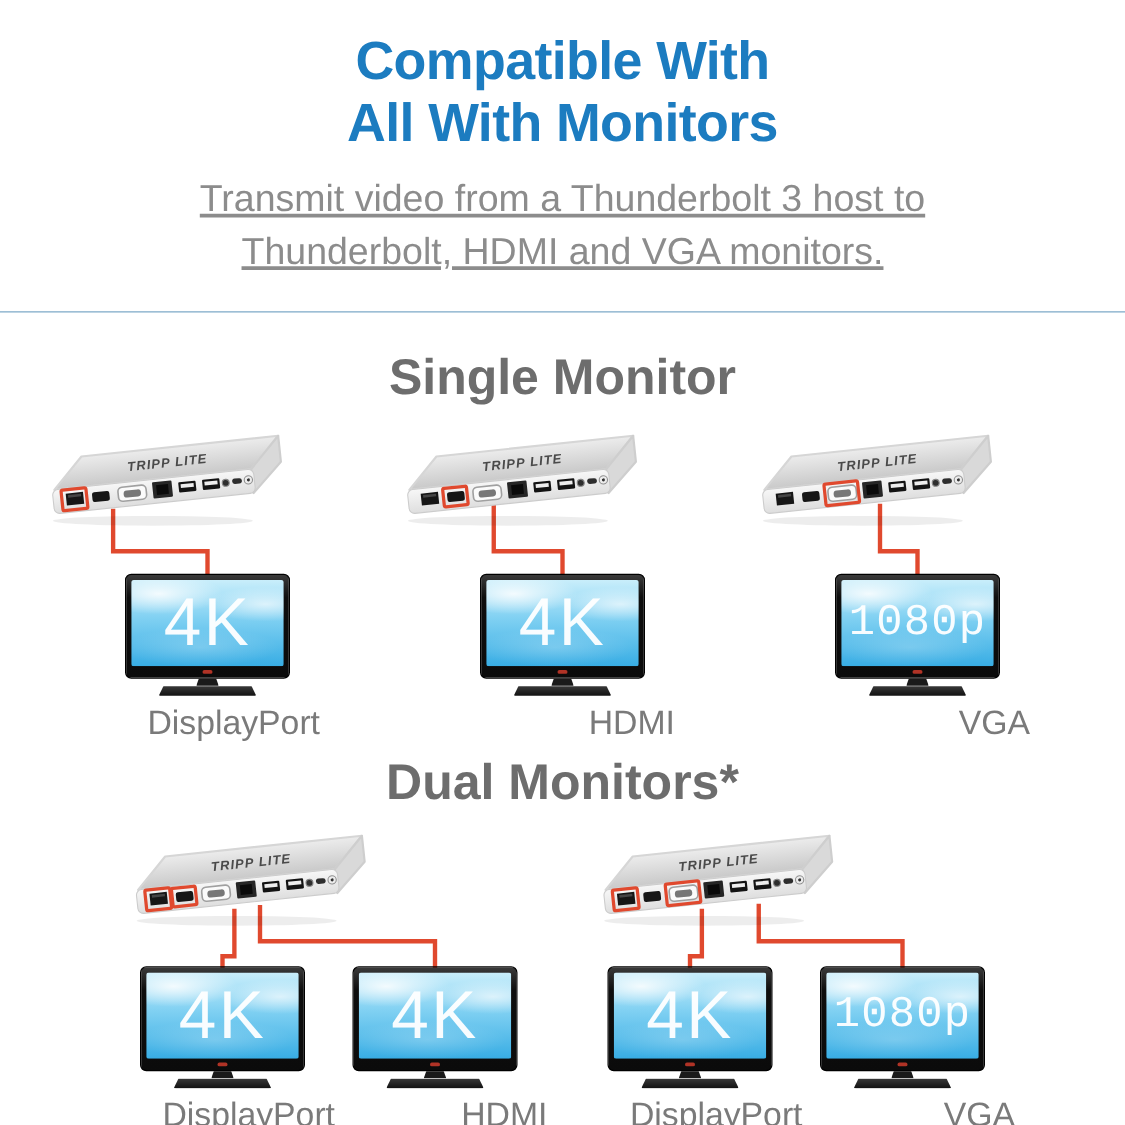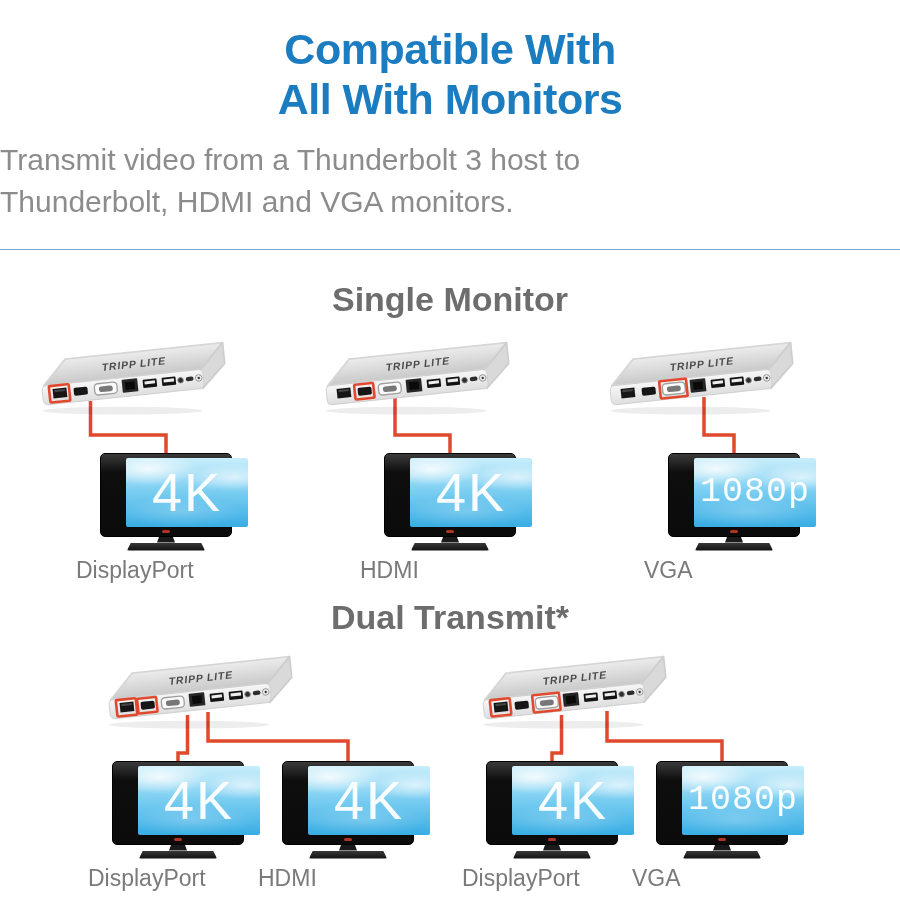--- a/index.html
+++ b/index.html
@@ -2,26 +2,26 @@
 <html style="--title-blue: #1c7cc0; --subtitle-gray: #8c8c8c; --heading-gray: #6d6d6d; --label-gray: #7a7a7a; --cable-red: #e0492e; --divider-blue: #7da9c8;"><head>
 <meta charset="utf-8">
 <style>
   html,body{margin:0;padding:0;width:900px;height:900px;overflow:hidden;background:#fff;
     font-family:"Liberation Sans", sans-serif;}
   .stage{position:relative;width:900px;height:900px;background:#fff;}
 
   
   .page-title{margin:24px 0 0;text-align:center;font-size:43px;line-height:1.17;
     font-weight:bold;color:var(--title-blue,#1c7cc0);letter-spacing:-.5px;}
-  .page-subtitle{margin-top:14px;text-align:left;font-size:30px;line-height:1.40;
-    color:var(--subtitle-gray,#8c8c8c);}
+  .page-subtitle{margin-top:14px;text-align:center;font-size:30px;line-height:1.40;
+    color:var(--subtitle-gray,#8c8c8c);text-decoration:underline;}
   .divider{margin-top:26px;border:none;border-top:1px solid var(--divider-blue,#7da9c8);height:0;}
 
   
-  .section-heading{text-align:center;font-size:34px;font-weight:bold;
+  .section-heading{text-align:center;font-size:40px;font-weight:bold;
     color:var(--heading-gray,#6d6d6d);}
   #single-heading{margin-top:30px;}
   #dual-heading{margin-top:10px;}
   .groups-row{display:flex;justify-content:center;align-items:flex-start;}
   #single-row{gap:14px;margin-top:16px;}
   #dual-row{gap:44px;margin-top:12px;}
   .setup-group{position:relative;}
 
   .dock{position:absolute;top:0;}
   .cables{position:absolute;left:0;top:0;}
@@ -30,33 +30,33 @@
   
   .monitor{position:absolute;width:132px;}
   .bezel{position:relative;width:132px;height:84px;box-sizing:border-box;
     background:linear-gradient(180deg,#3a3a3a 0%,#0e0e0e 22%,#0b0b0b 100%);
     border:1px solid #000;border-radius:5px;padding:4px 4px 9px;}
   .screen{position:relative;width:100%;height:100%;border-radius:2px;overflow:hidden;
     background:
       radial-gradient(60% 34% at 18% 16%, rgba(255,255,255,.85), rgba(255,255,255,0) 70%),
       radial-gradient(55% 28% at 88% 28%, rgba(255,255,255,.65), rgba(255,255,255,0) 72%),
       radial-gradient(75% 32% at 45% 78%, rgba(255,255,255,.22), rgba(255,255,255,0) 70%),
-      linear-gradient(180deg,#c9eefb 0%,#7fd0f2 45%,#38ade4 100%); margin-left: 21px;}
+      linear-gradient(180deg,#c9eefb 0%,#7fd0f2 45%,#38ade4 100%);}
   .res{position:absolute;inset:0;display:flex;align-items:center;justify-content:center;
     color:rgba(255,255,255,.95);}
   .res-big{font-size:54px;letter-spacing:2px;}
   .res-small{font-size:35px;letter-spacing:1px;font-family:Liberation Mono, monospace;}
   .logo-dot{position:absolute;left:50%;bottom:2.5px;transform:translateX(-50%);
     width:8px;height:3px;border-radius:1.5px;background:#b03326;}
   .stand-neck{width:18px;height:6px;margin:0 auto;background:#1a1a1a;
     clip-path:polygon(12% 0,88% 0,100% 100%,0 100%);}
   .stand-base{width:78px;height:8px;margin:0 auto;
     background:linear-gradient(180deg,#383838,#101010);
     clip-path:polygon(5% 0,95% 0,100% 100%,0 100%);border-radius:2px;}
-  .monitor-label{position:absolute;width:180px;text-align:left;font-size:23px;
+  .monitor-label{position:absolute;width:180px;text-align:right;font-size:27px;
     color:var(--label-gray,#7a7a7a);}
 </style>
 </head>
 <body>
 
 <div class="stage">
   <h1 class="page-title">
     <span>Compatible With</span><br>
     <span>All With Monitors</span>
   </h1>
@@ -216,21 +216,21 @@
         </div>
         <span class="logo-dot"></span>
       </div>
       <div class="stand-neck"></div>
       <div class="stand-base"></div>
     </div>
     <div class="monitor-label" style="left:45px;top:222px">VGA</div>
       </div>
     </div>
 
-  <div class="section-heading" id="dual-heading">Dual Transmit*</div>
+  <div class="section-heading" id="dual-heading">Dual Monitors*</div>
   <div class="groups-row" id="dual-row">
       <div class="setup-group" style="width: 330px; height: 248px;">
         <svg class="cables" width="330" height="248">
           <polyline points="89.5,66 89.5,104 80,104 80,120"></polyline>
           <polyline points="110,63 110,92 250,92 250,120"></polyline>
         </svg>
   <svg class="dock" width="200" height="80" viewBox="0 0 230 92">
     <defs>
       <linearGradient id="topg4" x1="0" y1="0" x2="0" y2="1">
         <stop offset="0" stop-color="#ececec"></stop>

